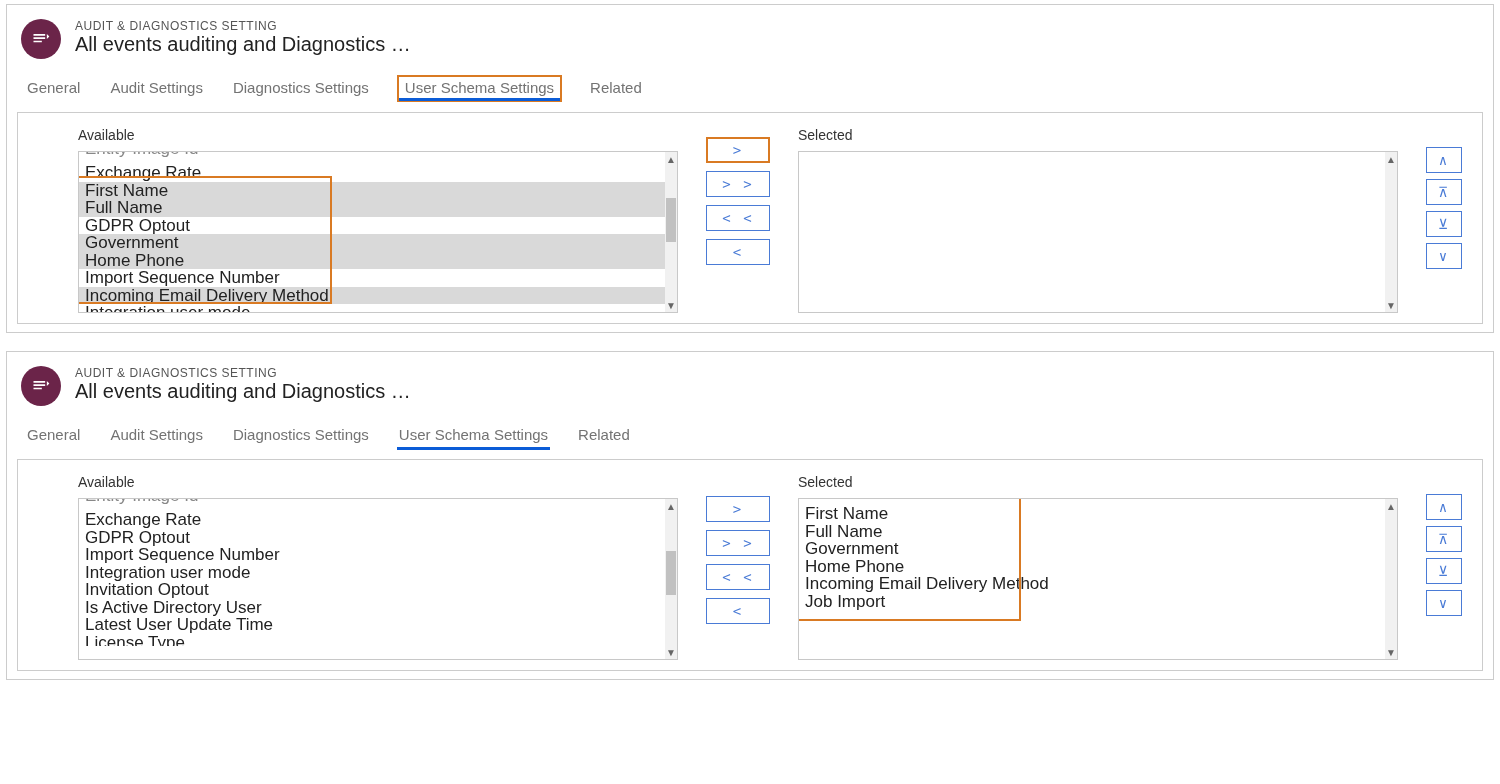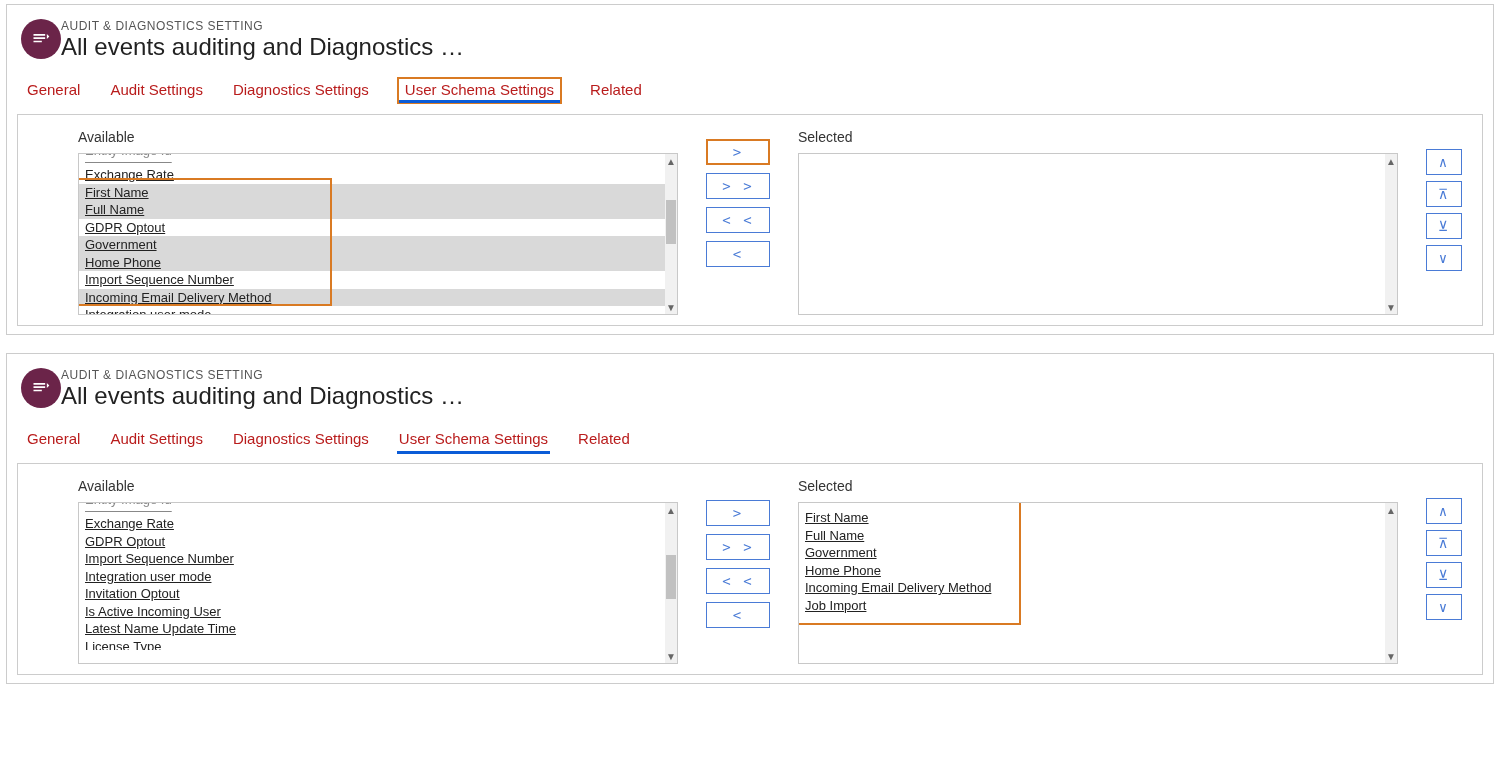--- a/index.html
+++ b/index.html
@@ -12,51 +12,52 @@
   }
   .snapshot {
     border: 1px solid #ccc;
     margin: 4px 6px 18px 6px;
     padding: 8px 4px  8px 4px;
     position: relative;
   }
   .header-row {
     display: flex;
     align-items: flex-start;
+    gap: 14px;
     padding: 6px 10px 10px 10px;
   }
   .entity-icon {
     width: 40px;
     height: 40px;
     border-radius: 50%;
     background: #6b2449;
     display: flex;
     align-items: center;
     justify-content: center;
     flex: none;
   }
   .entity-icon svg { fill: #fff; }
   .header-text .eyebrow {
     font-size: 12px;
     letter-spacing: 0.5px;
     color: #555;
   }
   .header-text .title {
-    font-size: 24px;
+    font-size: 20px;
     font-weight: 400;
     color: #222;
   }
   .tabs {
     display: flex;
     gap: 26px;
     padding: 6px 14px 10px 14px;
     font-size: 15px;
   }
   .tab {
-    color: #b91c1c;
+    color: #737373;
     padding: 4px 2px 6px 2px;
     cursor: pointer;
     position: relative;
   }
   .tab.active::after {
     content: "";
     position: absolute;
     left: 0; right: 0; bottom: -1px;
     height: 3px;
     background: #0b5cd7;
@@ -113,27 +114,26 @@
   }
   .listbox .arrow.up { top:0; }
   .listbox .arrow.down { bottom:0; }
   .listbox .thumb {
     position: absolute;
     left:1px; right:1px;
     background: #c1c1c1;
   }
   .row {
     padding: 0 6px;
-    font-size: 13px;
+    font-size: 17px;
     line-height: 17.5px;
     height: 17.5px;
     white-space: nowrap;
     overflow: hidden;
     color: #222;
-    text-decoration: underline;
   }
   .row.stripe { background: #d9d9d9; }
   .row.cut-top { height: 12px; line-height:6px; color:#888;}
   .row.cut-top span { position: relative; top:-6px;}
   .row.cut-bottom { height: 12px; overflow:hidden;}
   .highlight-overlay {
     position: absolute;
     border: 2px solid #d97a23;
     pointer-events: none;
   }
@@ -273,22 +273,22 @@
       <div class="col-available">
         <div class="list-label">Available</div>
         <div class="listbox">
           <div class="inner">
             <div class="row cut-top"><span>Entity Image Id</span></div>
             <div class="row">Exchange Rate</div>
             <div class="row">GDPR Optout</div>
             <div class="row">Import Sequence Number</div>
             <div class="row">Integration user mode</div>
             <div class="row">Invitation Optout</div>
-            <div class="row">Is Active Incoming User</div>
-            <div class="row">Latest Name Update Time</div>
+            <div class="row">Is Active Directory User</div>
+            <div class="row">Latest User Update Time</div>
             <div class="row cut-bottom">License Type</div>
           </div>
           <div class="scrollrail">
             <div class="arrow up">▲</div>
             <div class="thumb" style="top:52px;height:44px"></div>
             <div class="arrow down">▼</div>
           </div>
         </div>
       </div>
 

